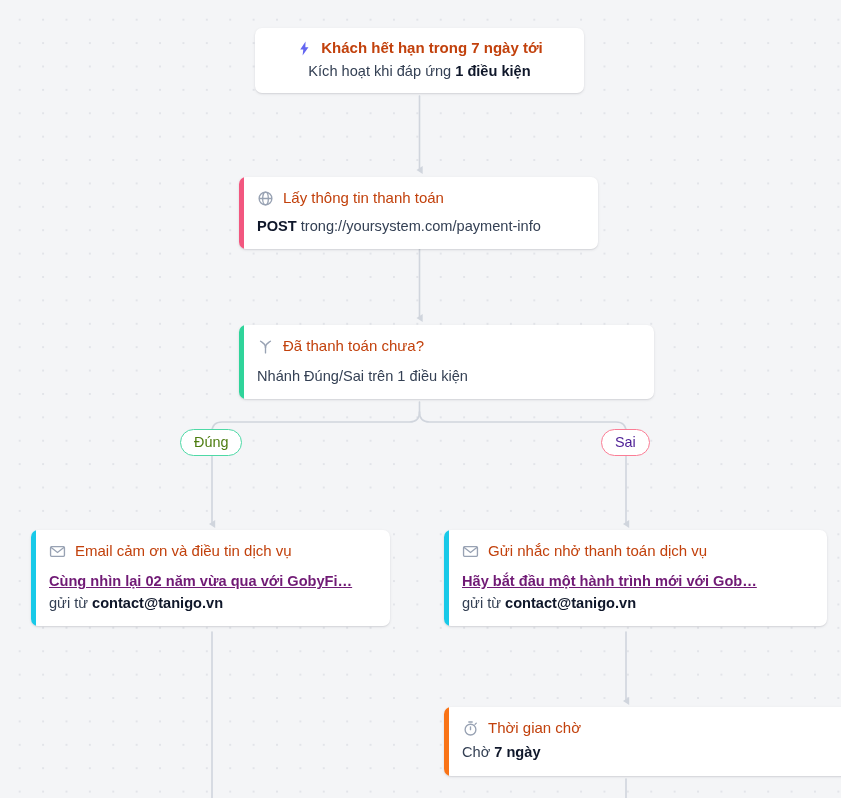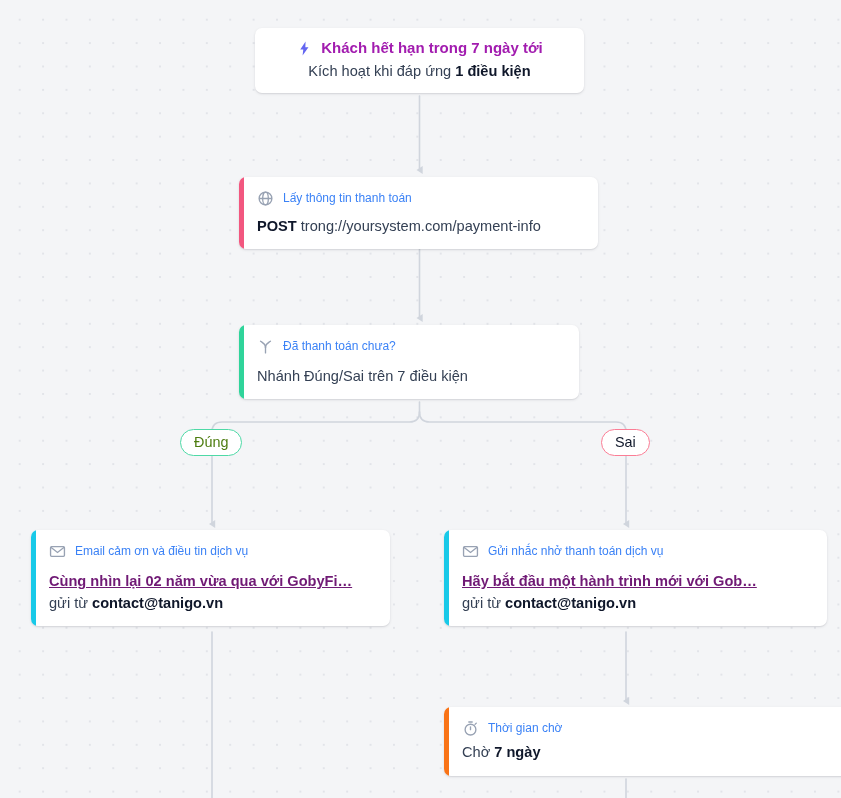--- a/index.html
+++ b/index.html
@@ -51,22 +51,22 @@
   .node-body {
     flex: 1 1 auto;
     padding: 11px 15px 12px 13px;
     min-width: 0;
   }
 
   .row-head {
     display: flex;
     align-items: center;
     gap: 9px;
-    color: #3b82f6;
-    font-size: 12px;
+    color: #c2410c;
+    font-size: 15px;
     line-height: 20px;
     white-space: nowrap;
     overflow: hidden;
   }
   .row-head .ico {
     flex: 0 0 17px;
     width: 17px; height: 17px;
     display: block;
     color: #98a2b3;
   }
@@ -87,37 +87,37 @@
   #node-trigger {
     left: 255px; top: 28px; width: 329px;
   }
   #node-trigger .node-body {
     padding: 10px 14px 11px;
     text-align: center;
   }
   #node-trigger .row-head {
     justify-content: center;
     gap: 8px;
-    color: #a21caf;
+    color: #c2410c;
     font-weight: 700;
     font-size: 15px;
   }
   #node-trigger .row-head .ico { color: #6366f1; }
   #node-trigger .sub {
     text-align: center;
     color: #344054;
     margin-top: 3px;
   }
 
   
   #node-webhook { left: 239px; top: 177px; width: 359px; }
   #node-webhook .accent { background: #f2577f; }
 
   
-  #node-condition { left: 239px; top: 325px; width: 340px; }
+  #node-condition { left: 239px; top: 325px; width: 415px; }
   #node-condition .accent { background: #2fd49a; }
   #node-condition .sub.spaced { margin-top: 10px; }
 
   
   #node-email-true { left: 31px; top: 530px; width: 359px; }
   #node-email-false { left: 444px; top: 530px; width: 383px; }
   .node-email .accent { background: #18c9e8; }
   .node-email .sub.spaced { margin-top: 10px; }
   .node-email .sub.line2 { margin-top: 1px; }
   .node-email .sub.bold-main { font-weight: 700; color: #701a75; text-decoration: underline; }
@@ -140,21 +140,21 @@
     white-space: nowrap;
   }
   #pill-true {
     left: 180px; top: 429px;
     border: 1.4px solid #4ed9a6;
     color: #4d7c0f;
   }
   #pill-false {
     left: 601px; top: 429px;
     border: 1.4px solid #fb7d95;
-    color: #0f172a;
+    color: #4c1d95;
   }
 </style>
 </head>
 <body>
 
 <div id="canvas">
 
   <svg id="wires" viewBox="0 0 841 798" width="841" height="798" aria-hidden="true">
     <defs>
       <marker id="arrow" markerWidth="9" markerHeight="9" refX="4.5" refY="4.4" orient="auto" markerUnits="userSpaceOnUse">
@@ -227,21 +227,21 @@
       <div class="row-head">
         <span class="ico">
           <svg viewBox="0 0 24 24" fill="none" stroke="currentColor" stroke-width="1.9" stroke-linecap="round">
             <path d="M12 21 V13"></path>
             <path d="M12 13 C12 8.5 8.6 7 5 4.5"></path>
             <path d="M12 13 C12 8.5 15.4 7 19 4.5"></path>
           </svg>
         </span>
         <span>Đã thanh toán chưa?</span>
       </div>
-      <div class="sub spaced">Nhánh Đúng/Sai trên 7 điều kiện</div>
+      <div class="sub spaced">Nhánh Đúng/Sai trên 1 điều kiện</div>
     </div>
   </div>
 
   <div class="pill" id="pill-true">Đúng</div>
   <div class="pill" id="pill-false">Sai</div>
 
   <div class="node node-email" id="node-email-true">
     <div class="accent"></div>
     <div class="node-body">
       <div class="row-head">

